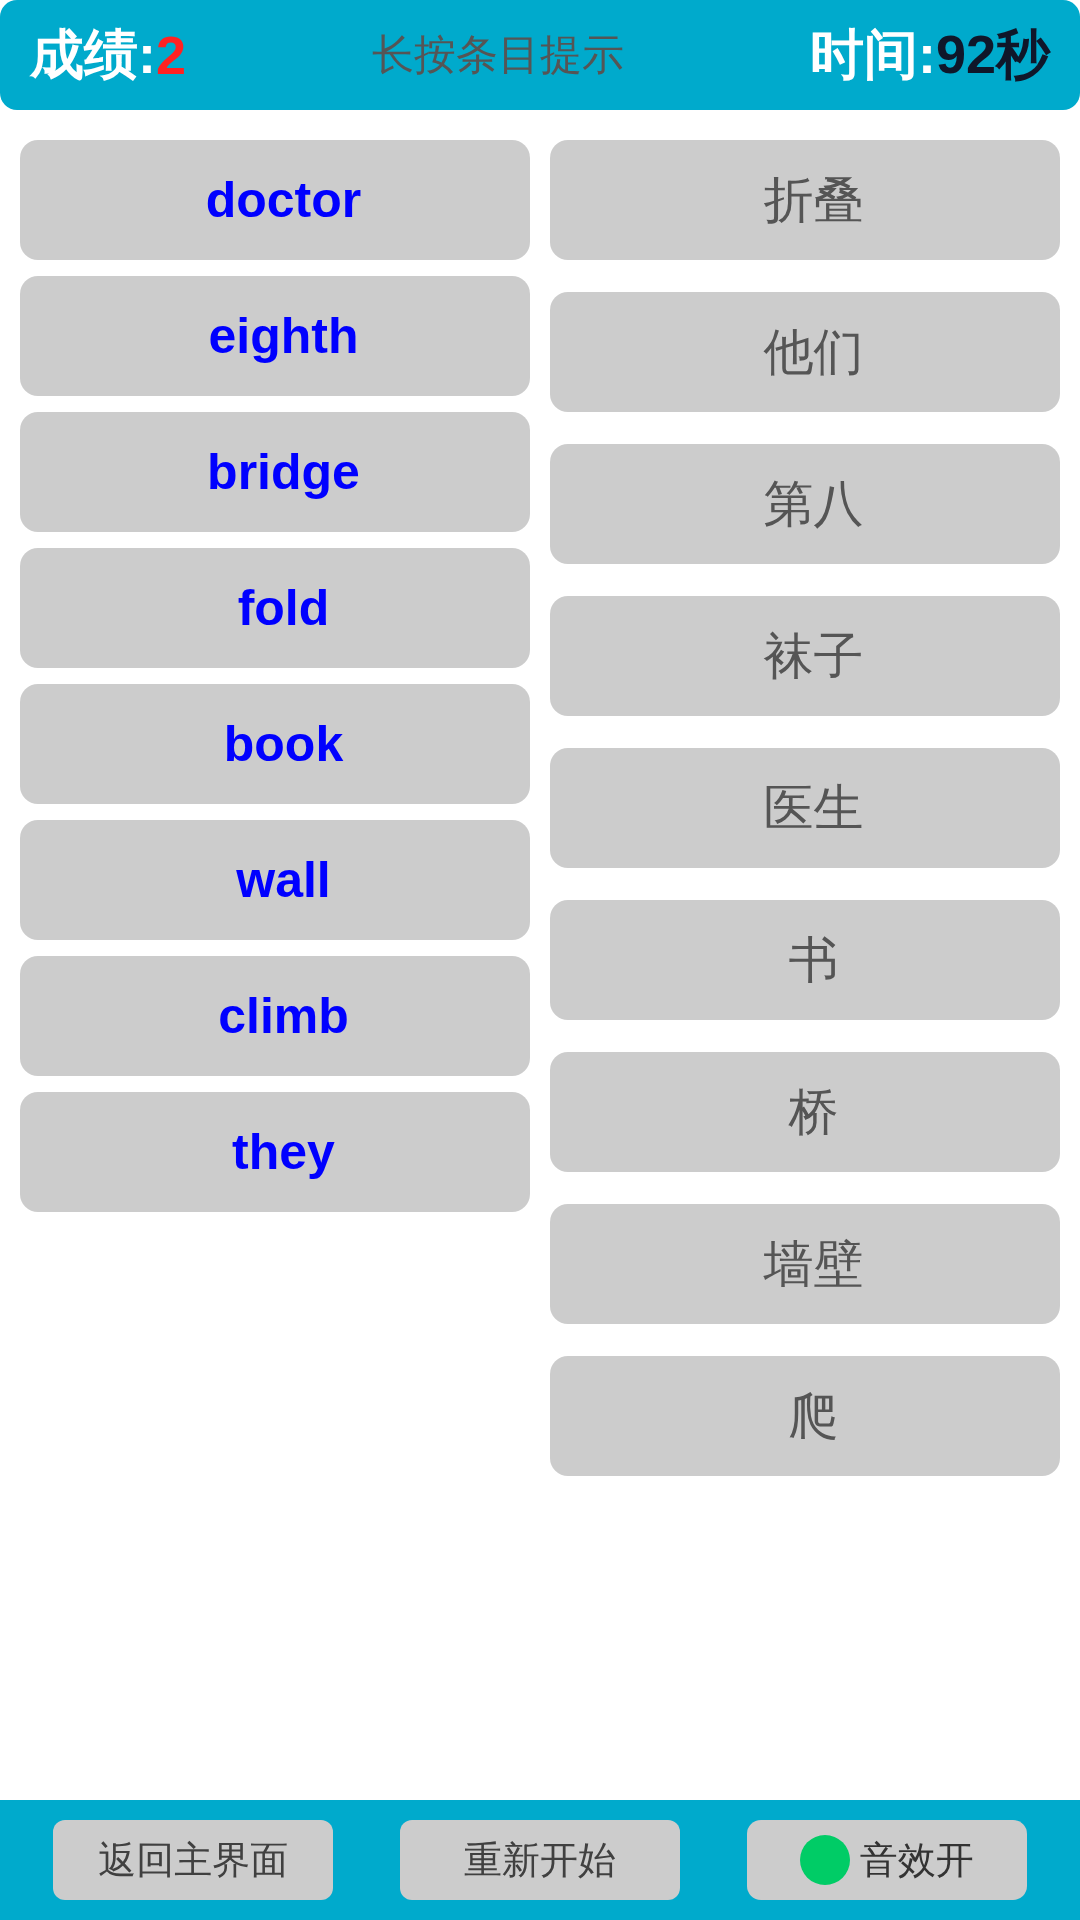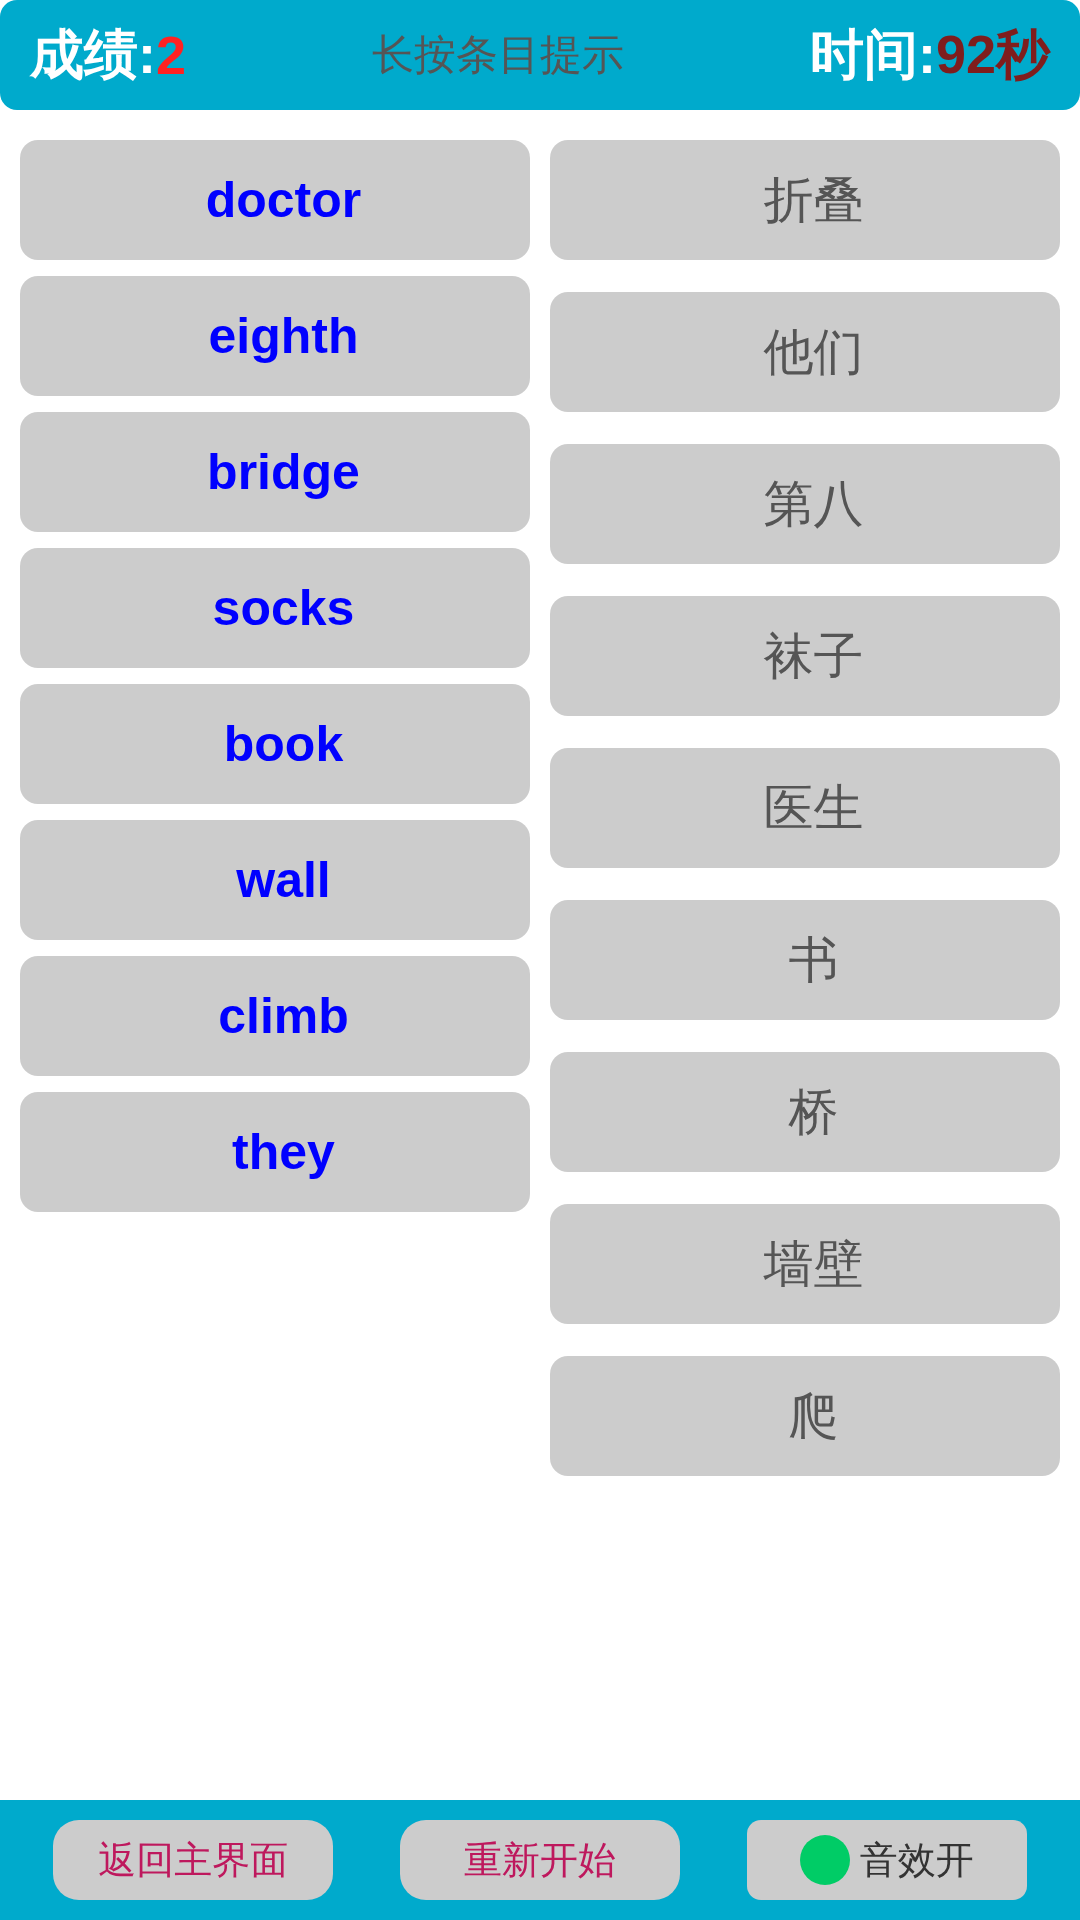--- a/index.html
+++ b/index.html
@@ -60,21 +60,21 @@
 
     .header-time-label {
       font-size: 54px;
       font-weight: bold;
       color: #ffffff;
     }
 
     .header-time-value {
       font-size: 54px;
       font-weight: bold;
-      color: #7f1d1d;
+      color: #0f172a;
     }
 
     
     #main {
       flex: 1;
       padding: 30px 20px 20px 20px;
       display: flex;
       flex-direction: column;
       gap: 0;
     }
@@ -131,25 +131,25 @@
       display: flex;
       align-items: center;
       justify-content: space-around;
       padding: 0 20px;
       flex-shrink: 0;
     }
 
     .footer-btn {
       background: #cccccc;
       border: none;
-      border-radius: 26px;
+      border-radius: 12px;
       height: 80px;
       width: 280px;
       font-size: 38px;
-      color: #be185d;
+      color: #404040;
       cursor: pointer;
       display: flex;
       align-items: center;
       justify-content: center;
     }
 
     .sound-toggle {
       background: #cccccc;
       border: none;
       border-radius: 14px;
@@ -189,21 +189,21 @@
   </div>
 </div>
 
 <div id="main">
   <div class="columns-container">
     <div class="col-left">
 
     <button class="word-btn">doctor</button>
         <button class="word-btn">eighth</button>
         <button class="word-btn">bridge</button>
-        <button class="word-btn">socks</button>
+        <button class="word-btn">fold</button>
         <button class="word-btn">book</button>
         <button class="word-btn">wall</button>
         <button class="word-btn">climb</button>
         <button class="word-btn">they</button>
       </div>
     <div class="col-right">
 
     <button class="word-btn word-btn-zh">折叠</button>
         <button class="word-btn word-btn-zh">他们</button>
         <button class="word-btn word-btn-zh">第八</button>

